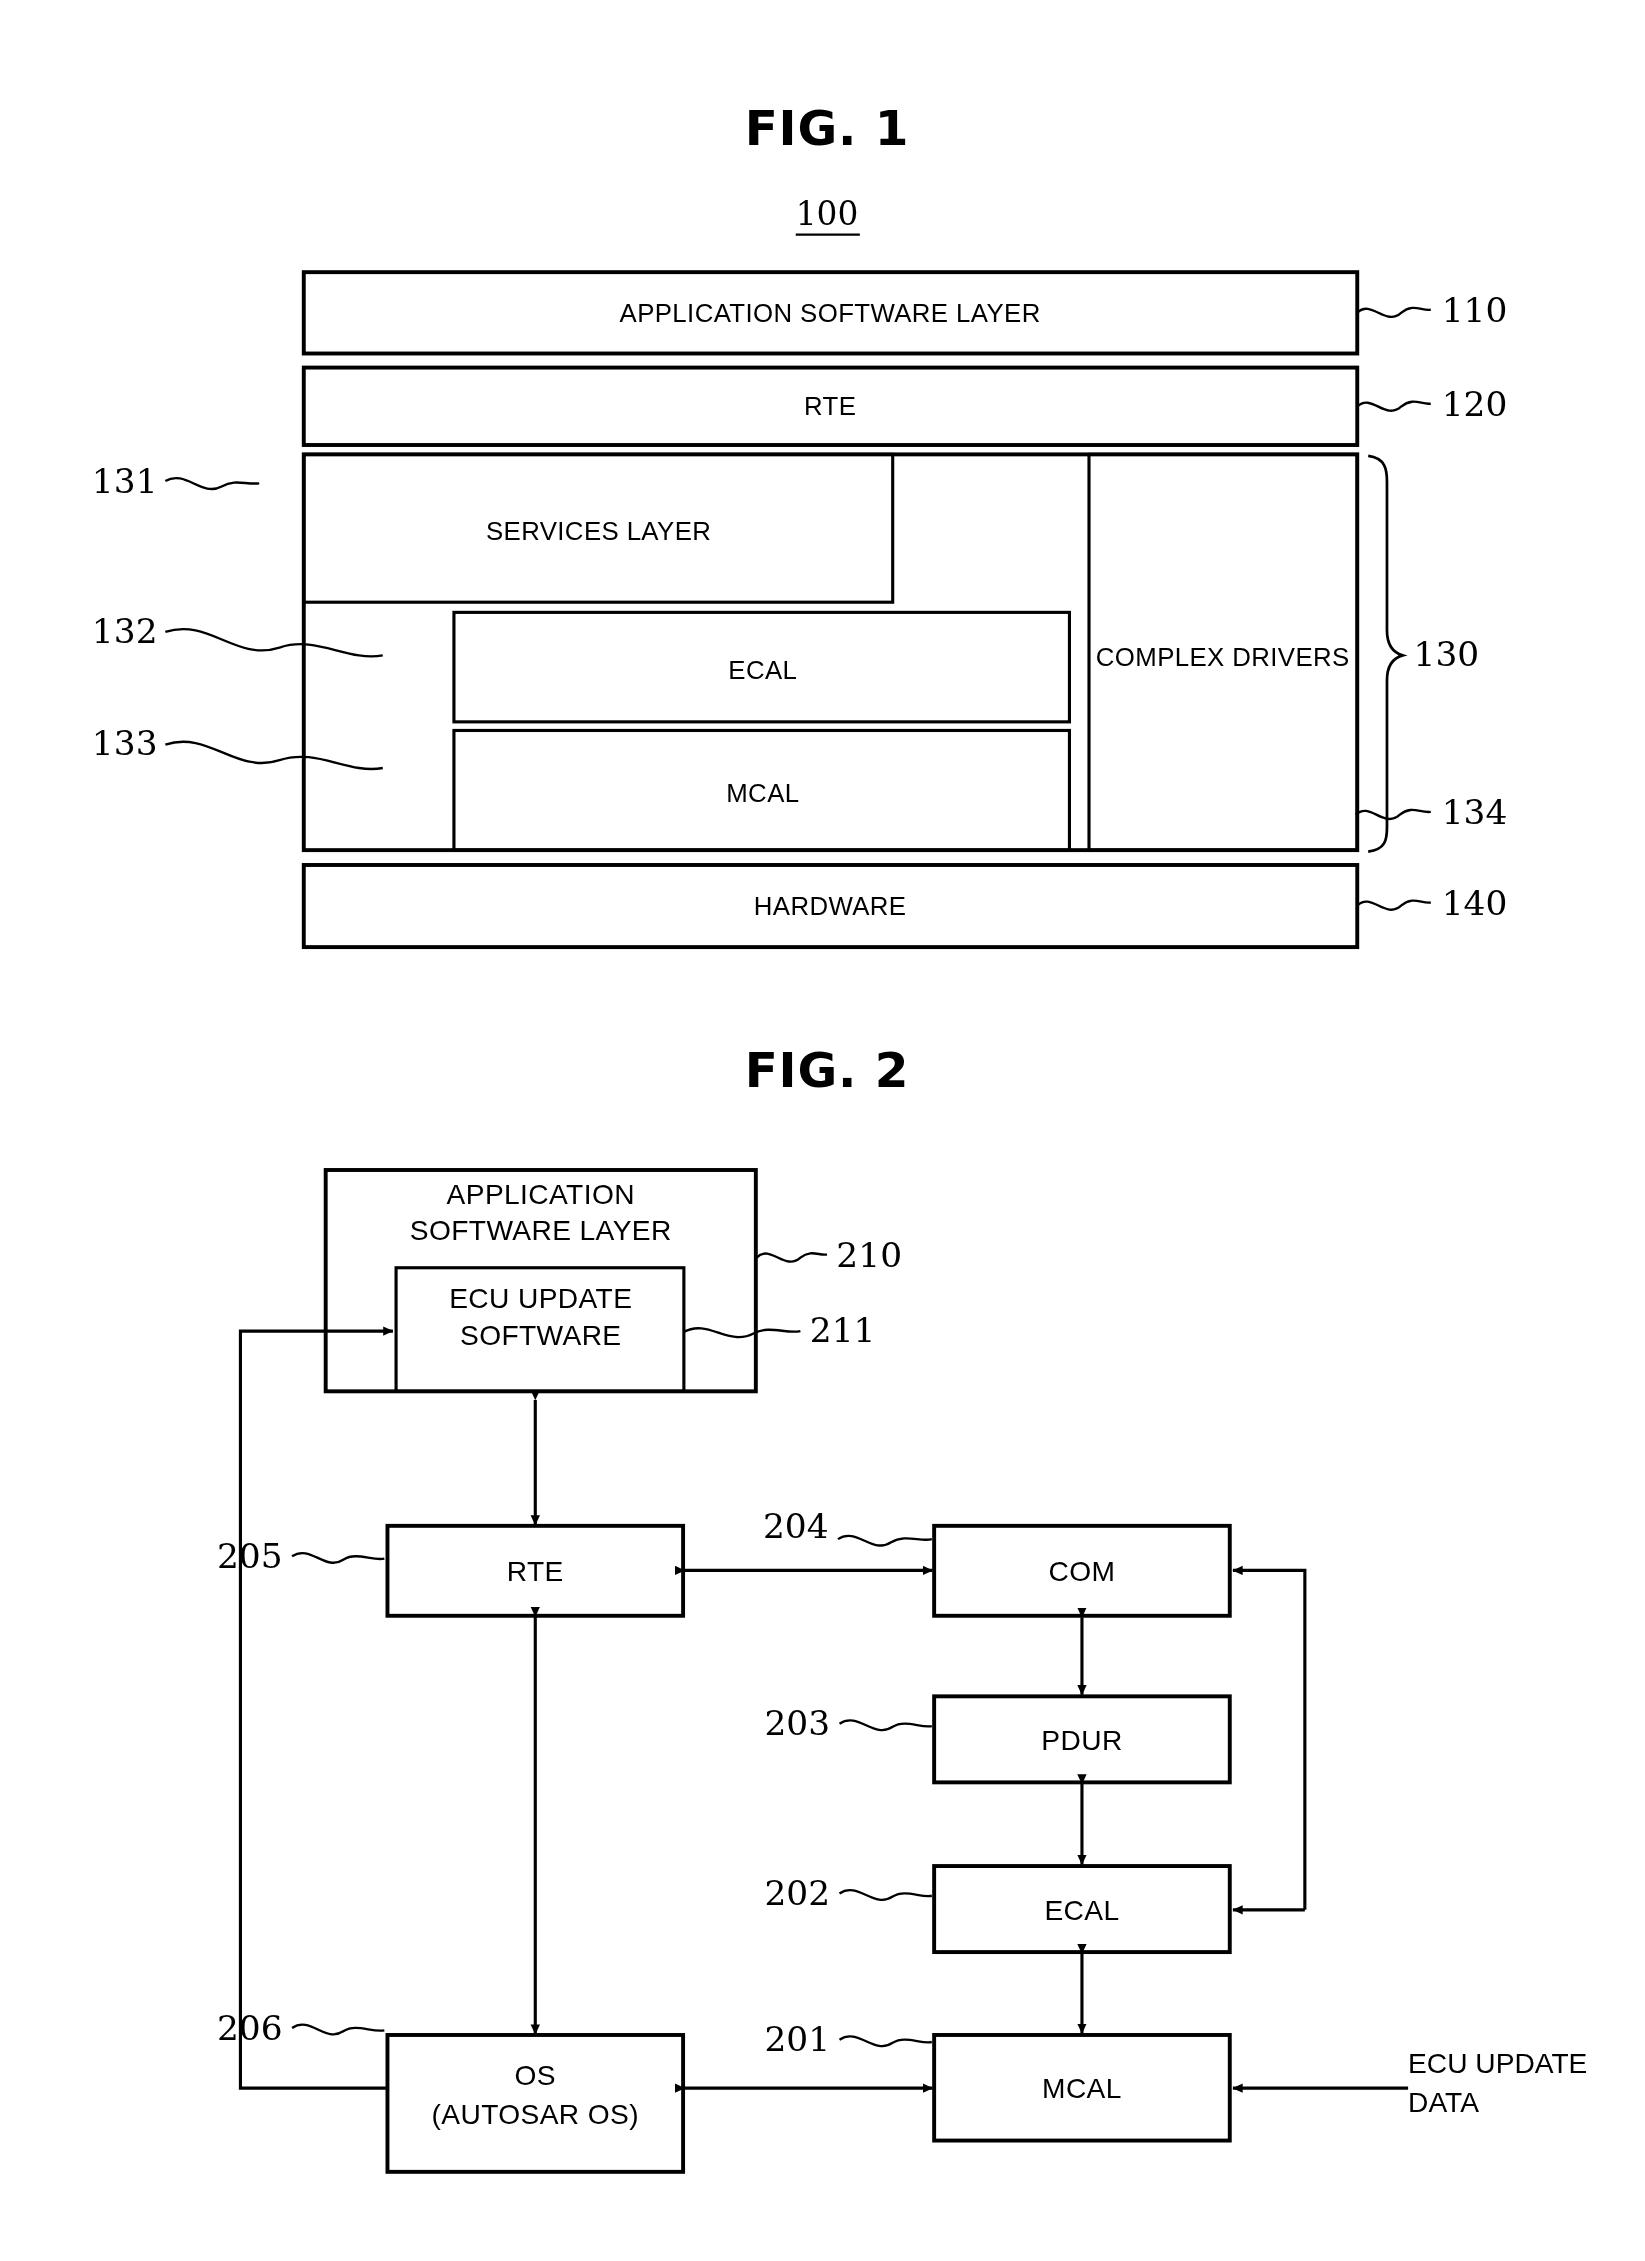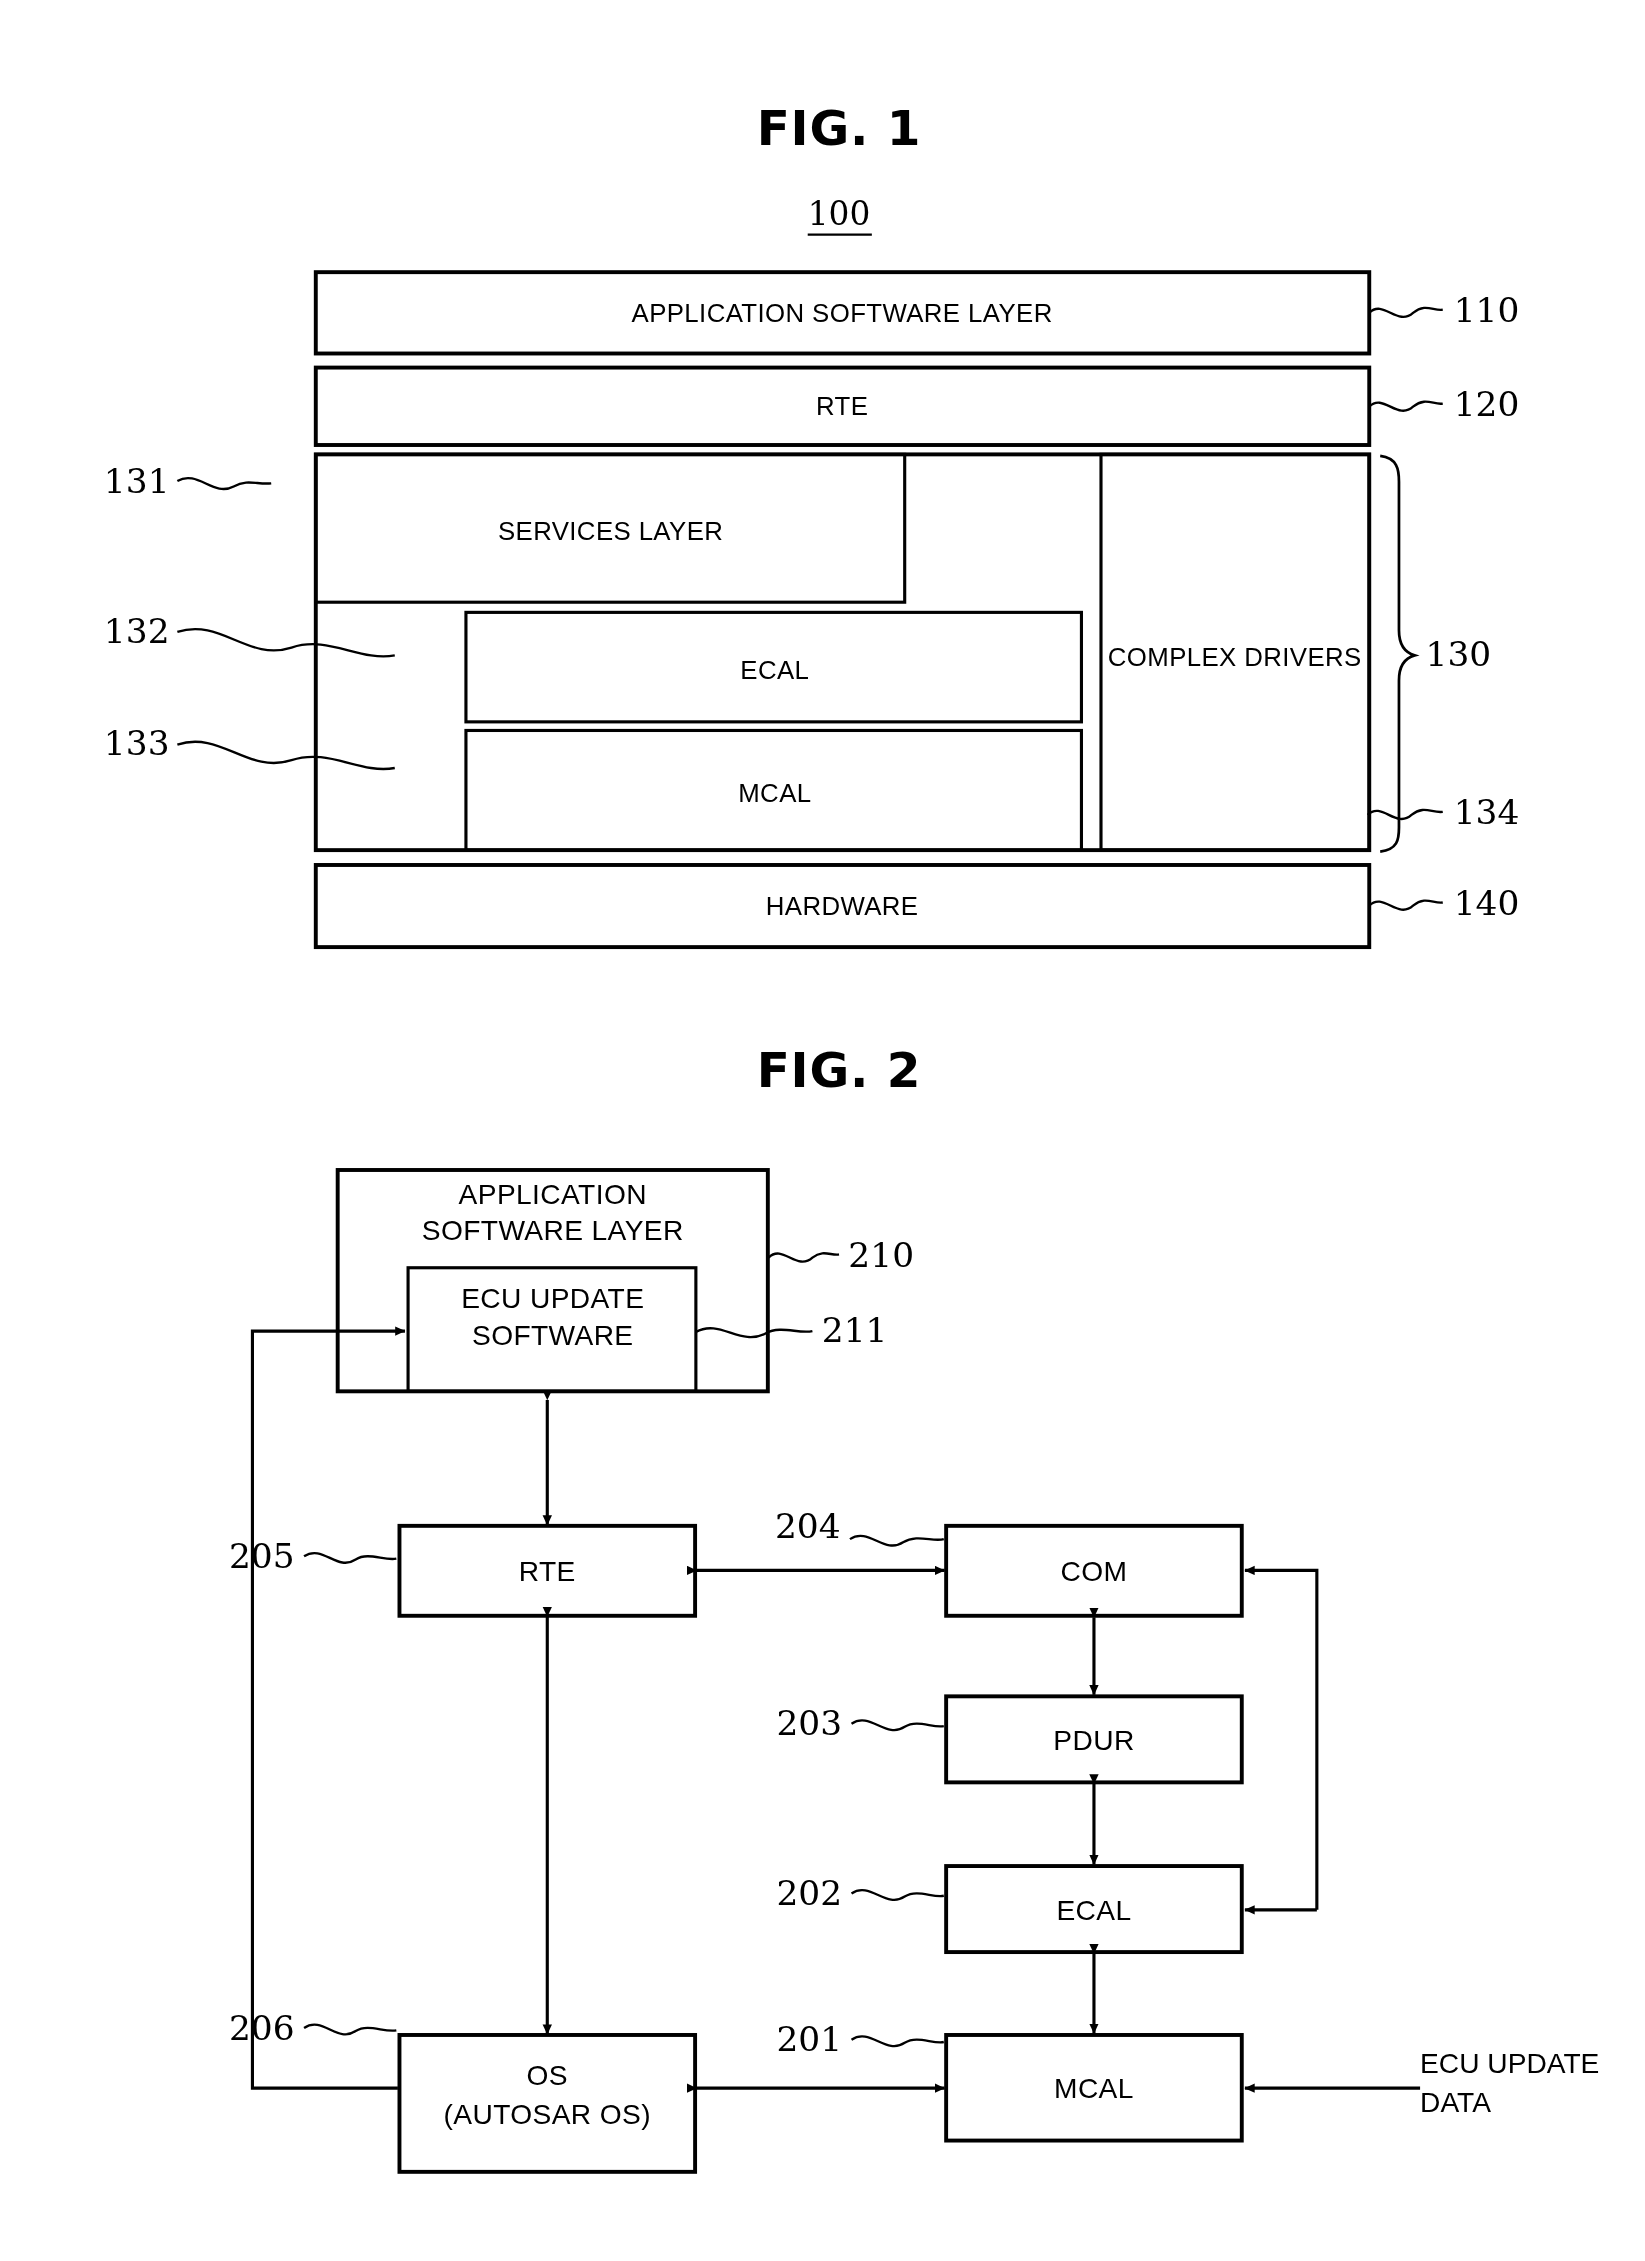--- a/index.html
+++ b/index.html
@@ -11,21 +11,21 @@
   body {
     width: 1646px;
     height: 2261px;
     font-family: "Liberation Sans", sans-serif;
     color: #000000;
     position: relative;
     overflow: hidden;
   }
   #sheet {
     position: absolute;
-    left: 16px;
+    left: 4px;
     top: 0;
     width: 1591px;
     height: 2261px;
   }
   svg {
     display: block;
   }
   .fig-title {
     font-family: "DejaVu Sans", sans-serif;
     font-weight: bold;

